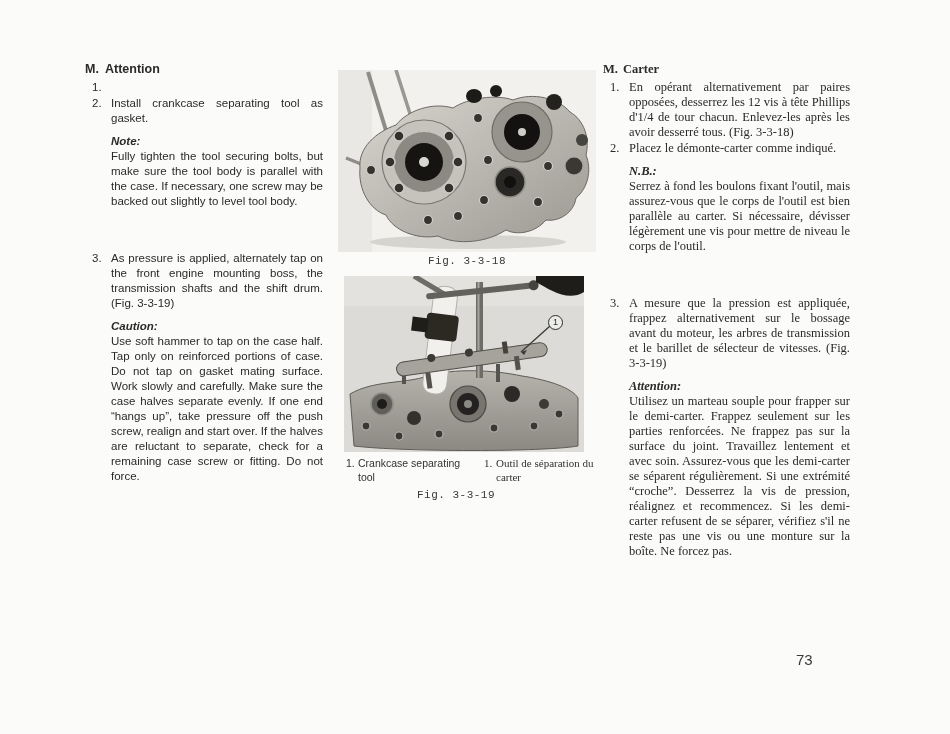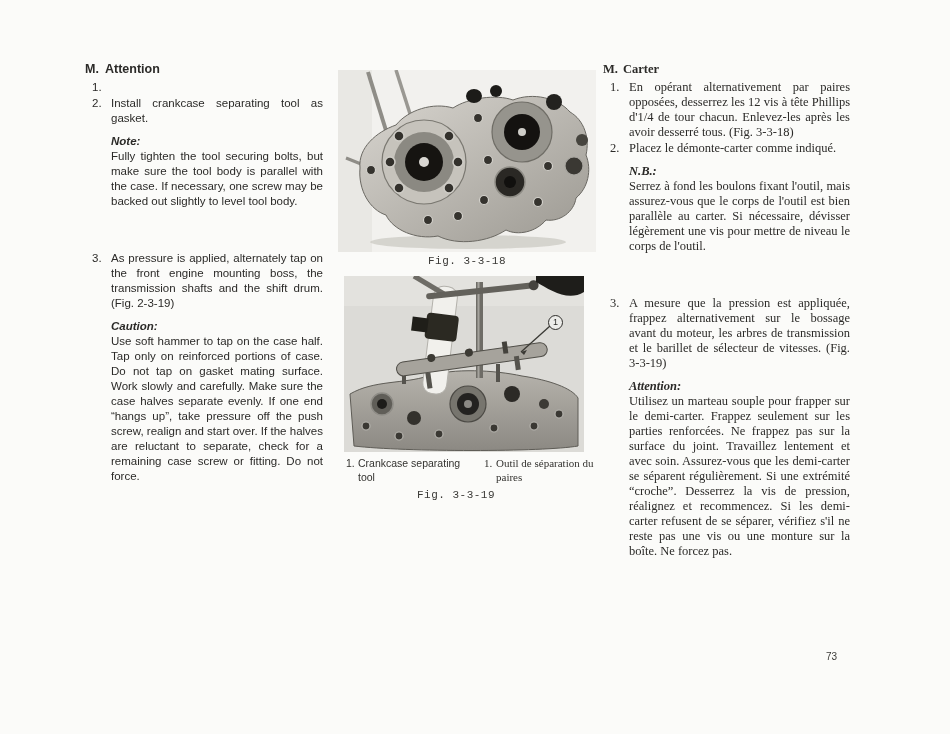--- a/index.html
+++ b/index.html
@@ -32,21 +32,21 @@
   .legend{position:absolute;top:456px;font-size:10.5px;line-height:14px;color:#33322f;display:flex;}
   .legend .lnum{width:12px;flex:none;}
   #legend-en{left:346px;width:130px;}
   #legend-fr{left:484px;width:120px;font-family:"Liberation Serif", serif;font-size:11px;}
   #marker1{
     position:absolute;left:548px;top:315px;width:13px;height:13px;
     border:1.2px solid #2e2d2a;border-radius:50%;
     font-size:9px;line-height:13px;text-align:center;color:#2e2d2a;
     background:rgba(250,250,248,.55);
   }
-  #page-num{position:absolute;left:826px;top:651px;font-size:10px;color:#3a3936;}
+  #page-num{position:absolute;left:796px;top:651px;font-size:15px;color:#3a3936;}
   svg{display:block;}
 </style>
 </head>
 <body>
 
 <div class="col" id="col-en">
   <div class="heading">
     <span class="letter">M.</span>
     <span>Attention</span>
   </div>
@@ -56,21 +56,21 @@
   <div class="item">
     <span class="num">2.</span>
     <span class="txt">Install crankcase separating tool as gasket.</span>
   </div>
   <div class="block">
     <div class="label">Note:</div>
     <div class="txt">Fully tighten the tool securing bolts, but make sure the tool body is parallel with the case. If necessary, one screw may be backed out slightly to level tool body.</div>
   </div>
   <div class="item gap3">
     <span class="num">3.</span>
-    <span class="txt">As pressure is applied, alternately tap on the front engine mounting boss, the transmission shafts and the shift drum. (Fig. 2-3-19)</span>
+    <span class="txt">As pressure is applied, alternately tap on the front engine mounting boss, the transmission shafts and the shift drum. (Fig. 3-3-19)</span>
   </div>
   <div class="block">
     <div class="label">Caution:</div>
     <div class="txt">Use soft hammer to tap on the case half. Tap only on reinforced portions of case. Do not tap on gasket mating surface. Work slowly and carefully. Make sure the case halves separate evenly. If one end “hangs up”, take pressure off the push screw, realign and start over. If the halves are reluctant to separate, check for a remaining case screw or fitting. Do not force.</div>
   </div>
 </div>
 
 <div class="col" id="col-fr">
   <div class="heading">
     <span class="letter">M.</span>
@@ -208,17 +208,17 @@
   </svg>
 </div>
 <div id="marker1">1</div>
 
 <div class="legend" id="legend-en">
   <span class="lnum">1.</span>
   <span>Crankcase separating tool</span>
 </div>
 <div class="legend" id="legend-fr">
   <span class="lnum">1.</span>
-  <span>Outil de séparation du paires</span>
+  <span>Outil de séparation du carter</span>
 </div>
 <div class="figcap" id="cap19">Fig. 3-3-19</div>
 
 <div id="page-num">73</div>
 
 </body></html>

